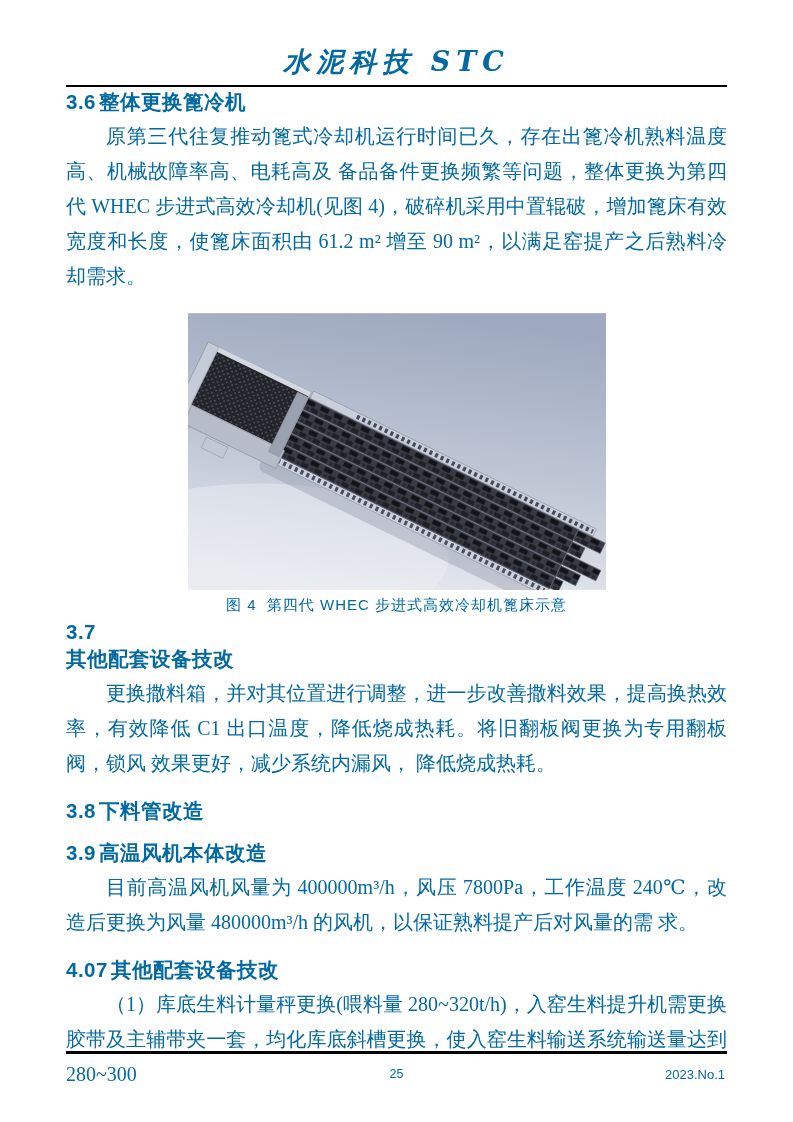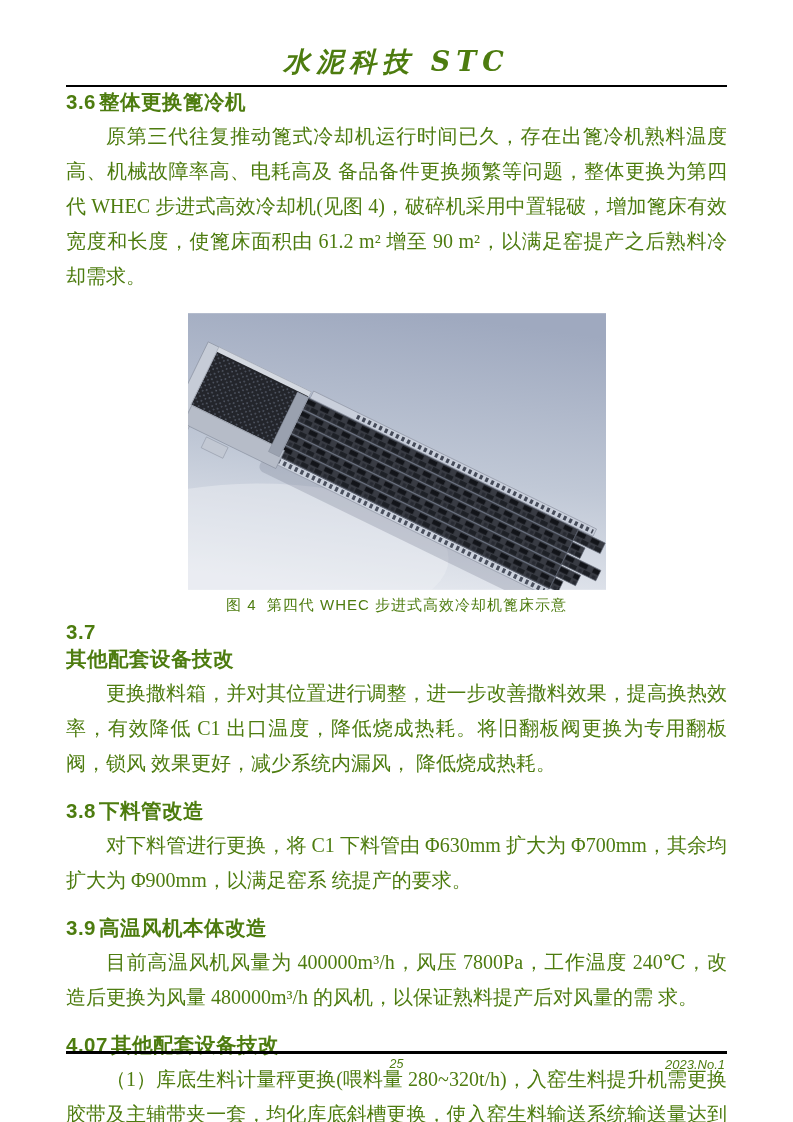--- a/index.html
+++ b/index.html
@@ -2,21 +2,21 @@
 <html><head>
 <meta charset="utf-8">
 <title>水泥科技 STC</title>
 <style>
   html,body { margin:0; padding:0; background:#ffffff; }
   .page {
     position:relative;
     width:793px; height:1122px;
     margin:0 auto;
     background:#ffffff;
-    color:#4d7c0f;
+    color:#0369a1;
     font-family:"Liberation Serif","DejaVu Serif",serif;
     box-sizing:border-box;
     padding:46px 66px 0 66px;
     overflow:hidden;
   }
   .header-title {
     text-align:center;
     font-family:"DejaVu Serif","Liberation Serif",serif;
     font-style:italic;
     font-weight:600;
@@ -74,23 +74,22 @@
     top:1051px;
   }
   .footer-rule {
     border:none;
     border-top:3px solid #000;
     margin:0;
   }
   .footer-meta {
     position:relative;
     height:20px;
-    margin-top:3px;
+    margin-top:13px;
     font-family:"Liberation Sans","DejaVu Sans",sans-serif;
-    font-style:italic;
   }
   .footer-page-num {
     position:absolute; left:0; right:0;
     text-align:center;
     font-size:12.5px;
   }
   .footer-issue {
     position:absolute; right:2px; top:0;
     font-size:13px;
   }
@@ -166,21 +165,20 @@
   <div class="section-heading after-caption">
     <span>3.7</span>
     <span>其他配套设备技改</span>
   </div>
   <p class="body-text">更换撒料箱，并对其位置进行调整，进一步改善撒料效果，提高换热效率，有效降低 C1 出口温度，降低烧成热耗。将旧翻板阀更换为专用翻板阀，锁风 效果更好，减少系统内漏风， 降低烧成热耗。</p>
 
   <div class="section-heading">
     <span>3.8</span>
     <span>下料管改造</span>
   </div>
-  <p class="body-text">对下料管进行更换，将 C1 下料管由 Φ630mm 扩大为 Φ700mm，其余均扩大为 Φ900mm，以满足窑系 统提产的要求。</p>
 
   <div class="section-heading">
     <span>3.9</span>
     <span>高温风机本体改造</span>
   </div>
   <p class="body-text">目前高温风机风量为 400000m³/h，风压 7800Pa，工作温度 240℃，改造后更换为风量 480000m³/h 的风机，以保证熟料提产后对风量的需 求。</p>
 
   <div class="section-heading">
     <span>4.07</span>
     <span>其他配套设备技改</span>

